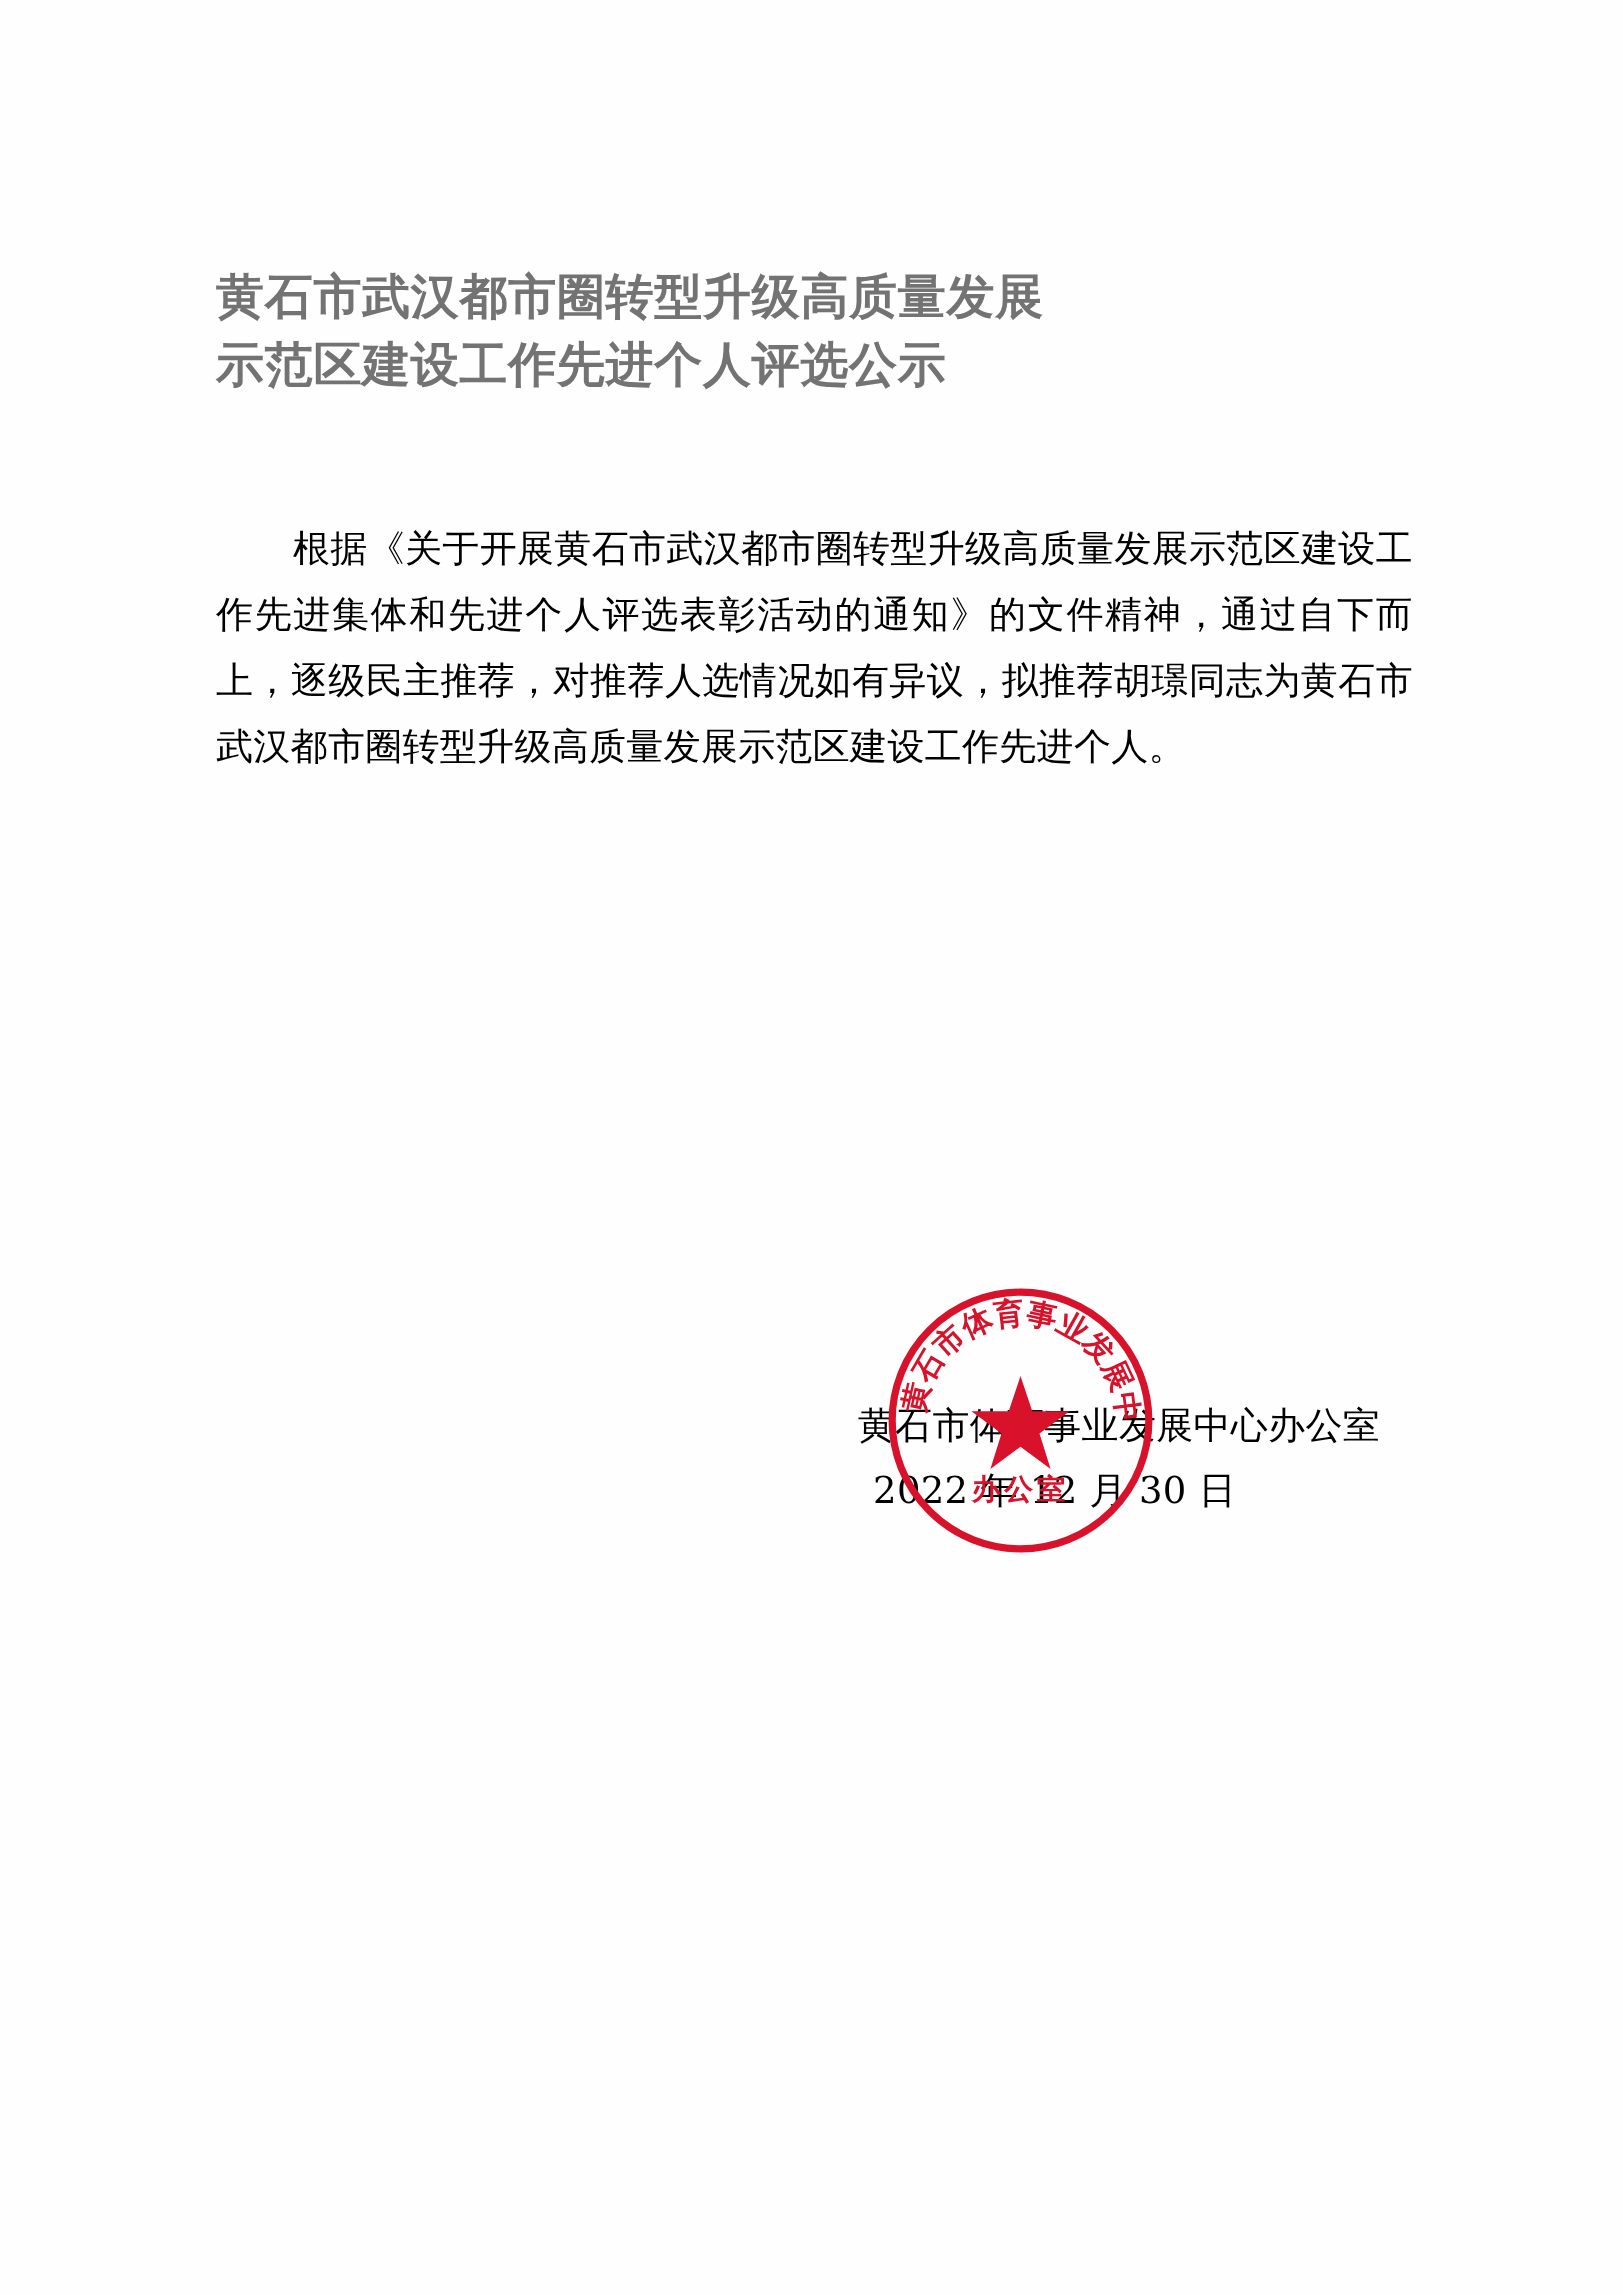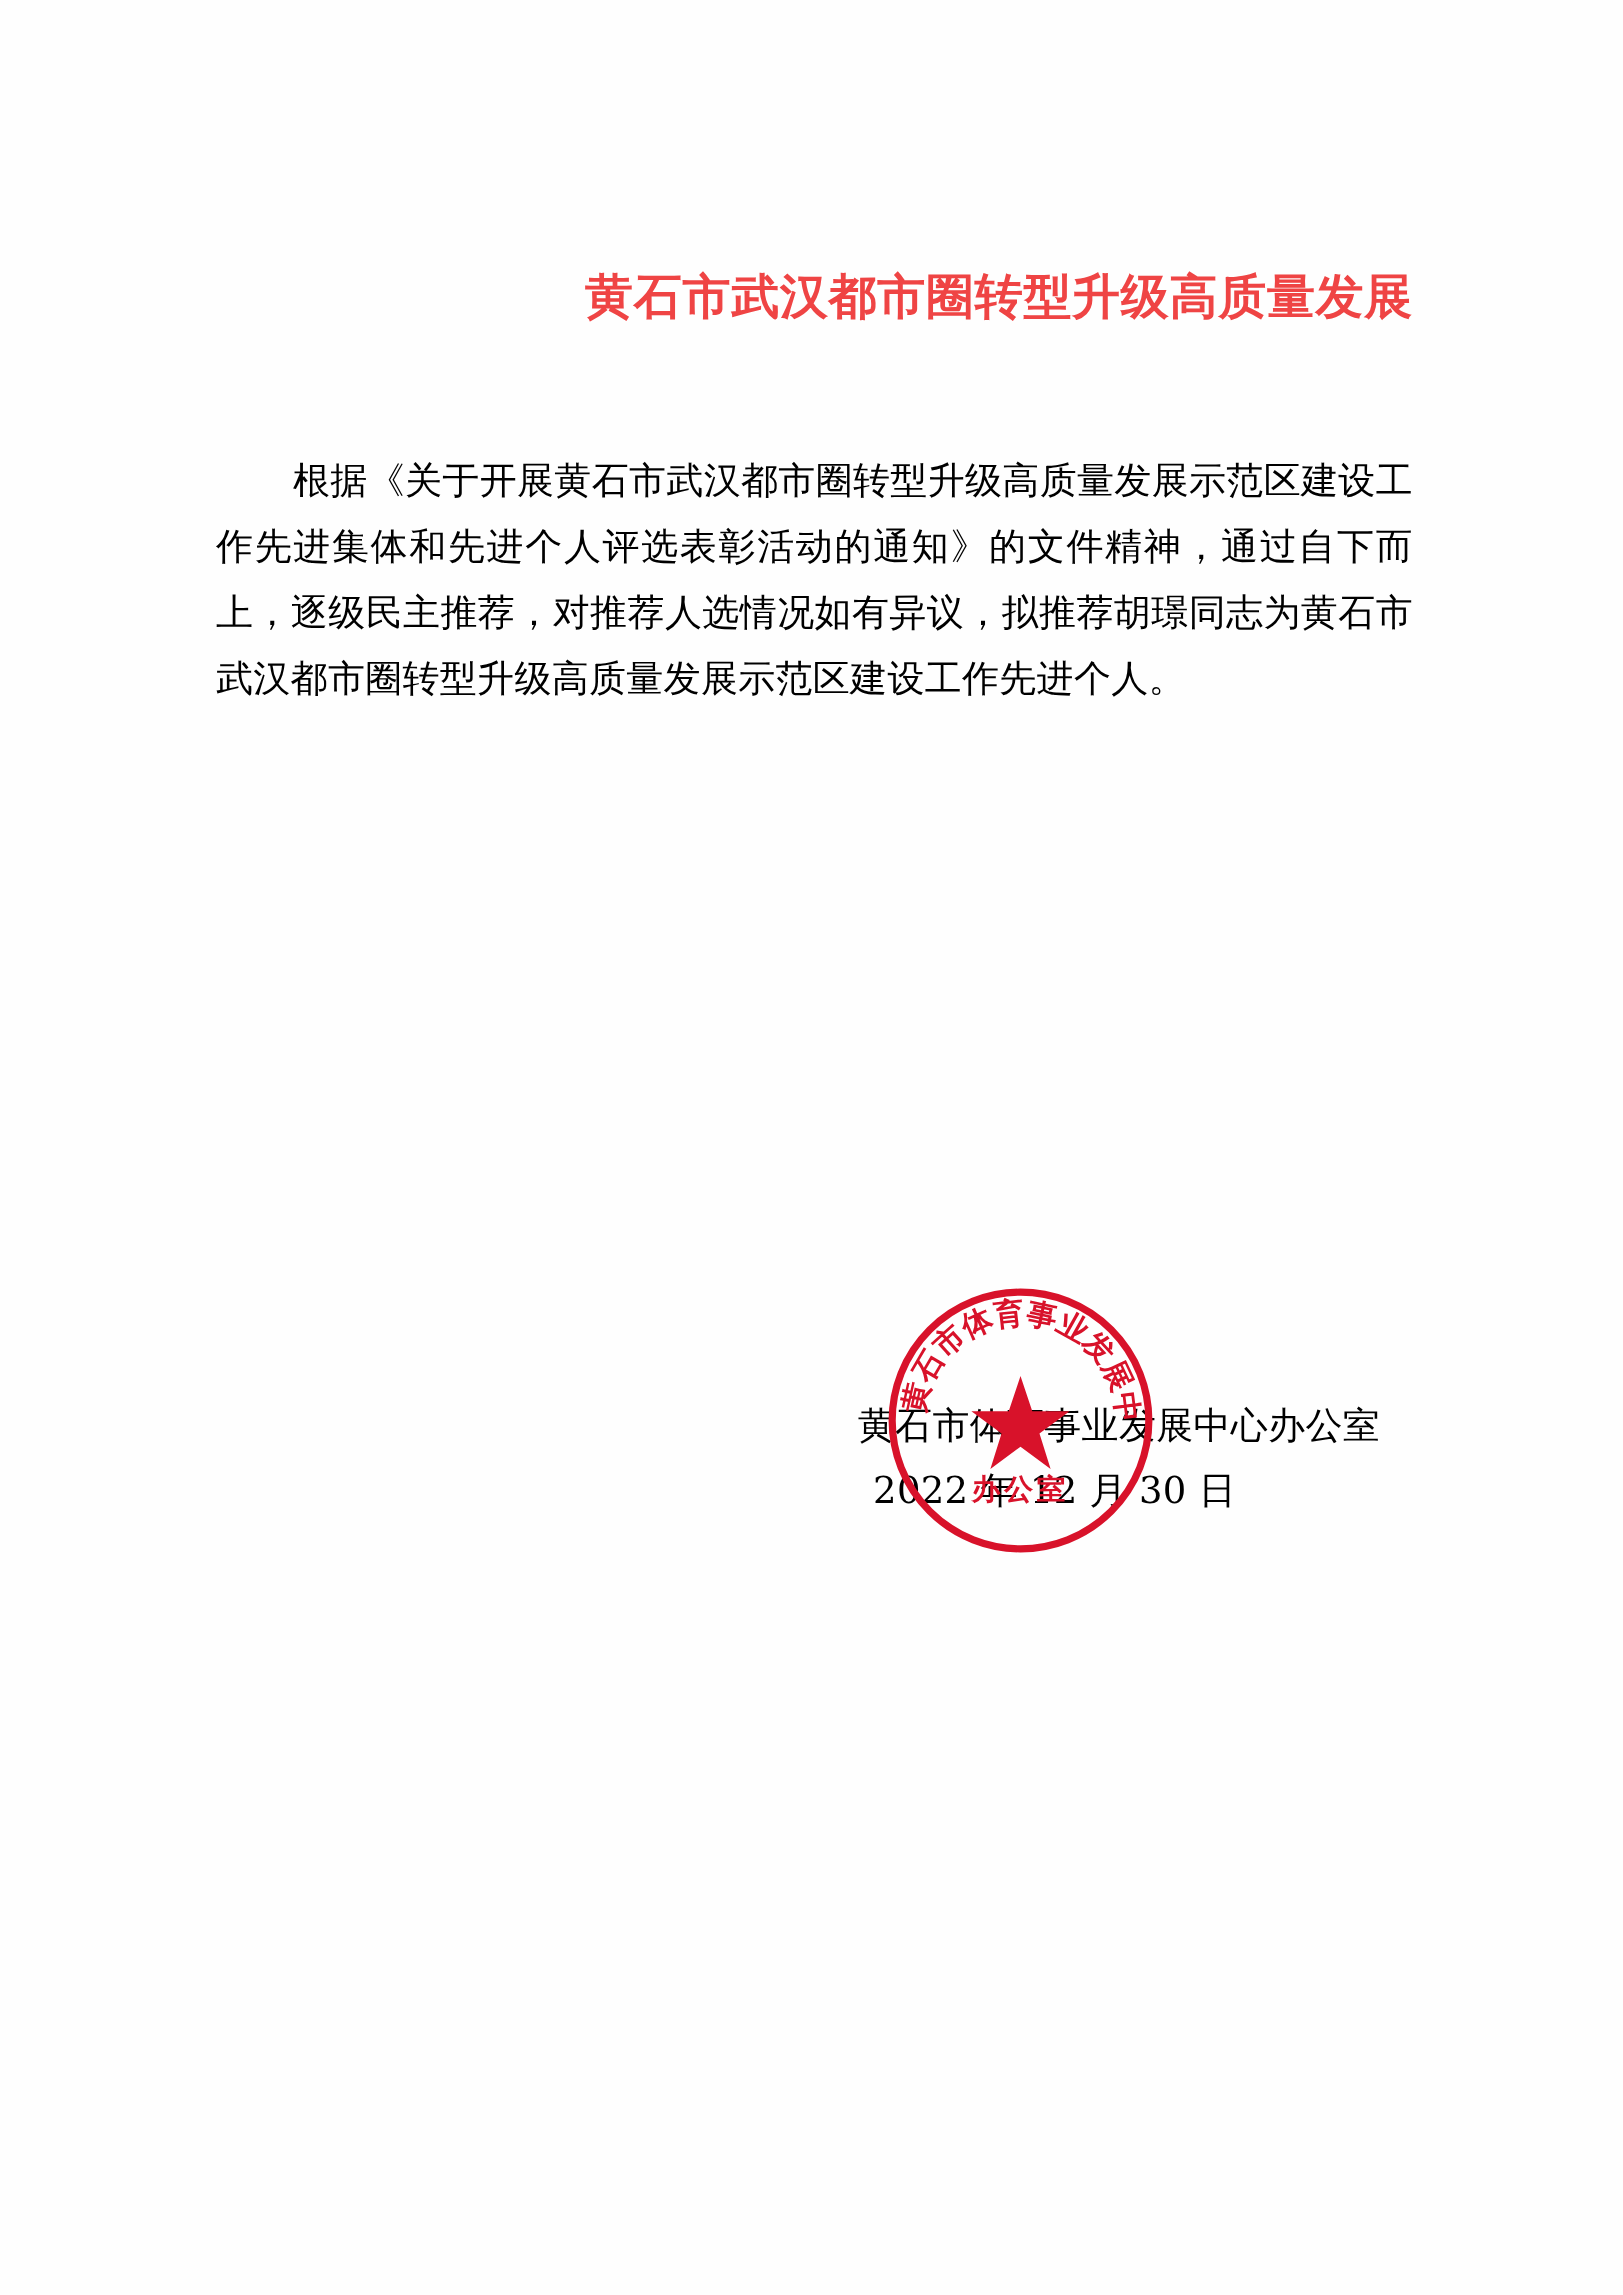--- a/index.html
+++ b/index.html
@@ -23,27 +23,27 @@
     height: 2295px;
     background: #fefefe;
   }
   .doc-body {
     position: absolute;
     left: 216px;
     top: 262px;
     width: 1197px;
   }
   .title {
-    text-align: right;
+    text-align: left;
     font-family: "DejaVu Serif", serif;
     font-weight: bold;
     font-size: 48px;
     line-height: 1.42;
     letter-spacing: 0.7px;
-    color: #ef4444;
+    color: #737373;
   }
   .title-line {
     display: block;
     white-space: nowrap;
   }
   .para {
     font-family: "DejaVu Serif", serif;
     font-size: 37px;
     line-height: 1.78;
     text-align: justify;
@@ -108,20 +108,21 @@
 </style>
 </head>
 <body>
 
 <div class="page">
 
   <div class="doc-body">
 
     <div class="title">
       <span class="title-line">黄石市武汉都市圈转型升级高质量发展</span>
+      <span class="title-line">示范区建设工作先进个人评选公示</span>
     </div>
 
     <p class="para first"><span class="indent"></span><span>根据《关于开展黄石市武汉都市圈转型升级高质量发展示范区建设工作先进集体和先进个人评选表彰活动的通知》的文件精神，通过自下而上，逐级民主推荐，对推荐人选情况如有异议，拟推荐胡璟同志为黄石市武汉都市圈转型升级高质量发展示范区建设工作先进个人。</span></p>
 
 
   </div>
 
   <div class="sig-block">
     <span class="sig-line">黄石市体育事业发展中心办公室</span>
     <span class="sig-line sig-date">2022 年 12 月 30 日</span>

